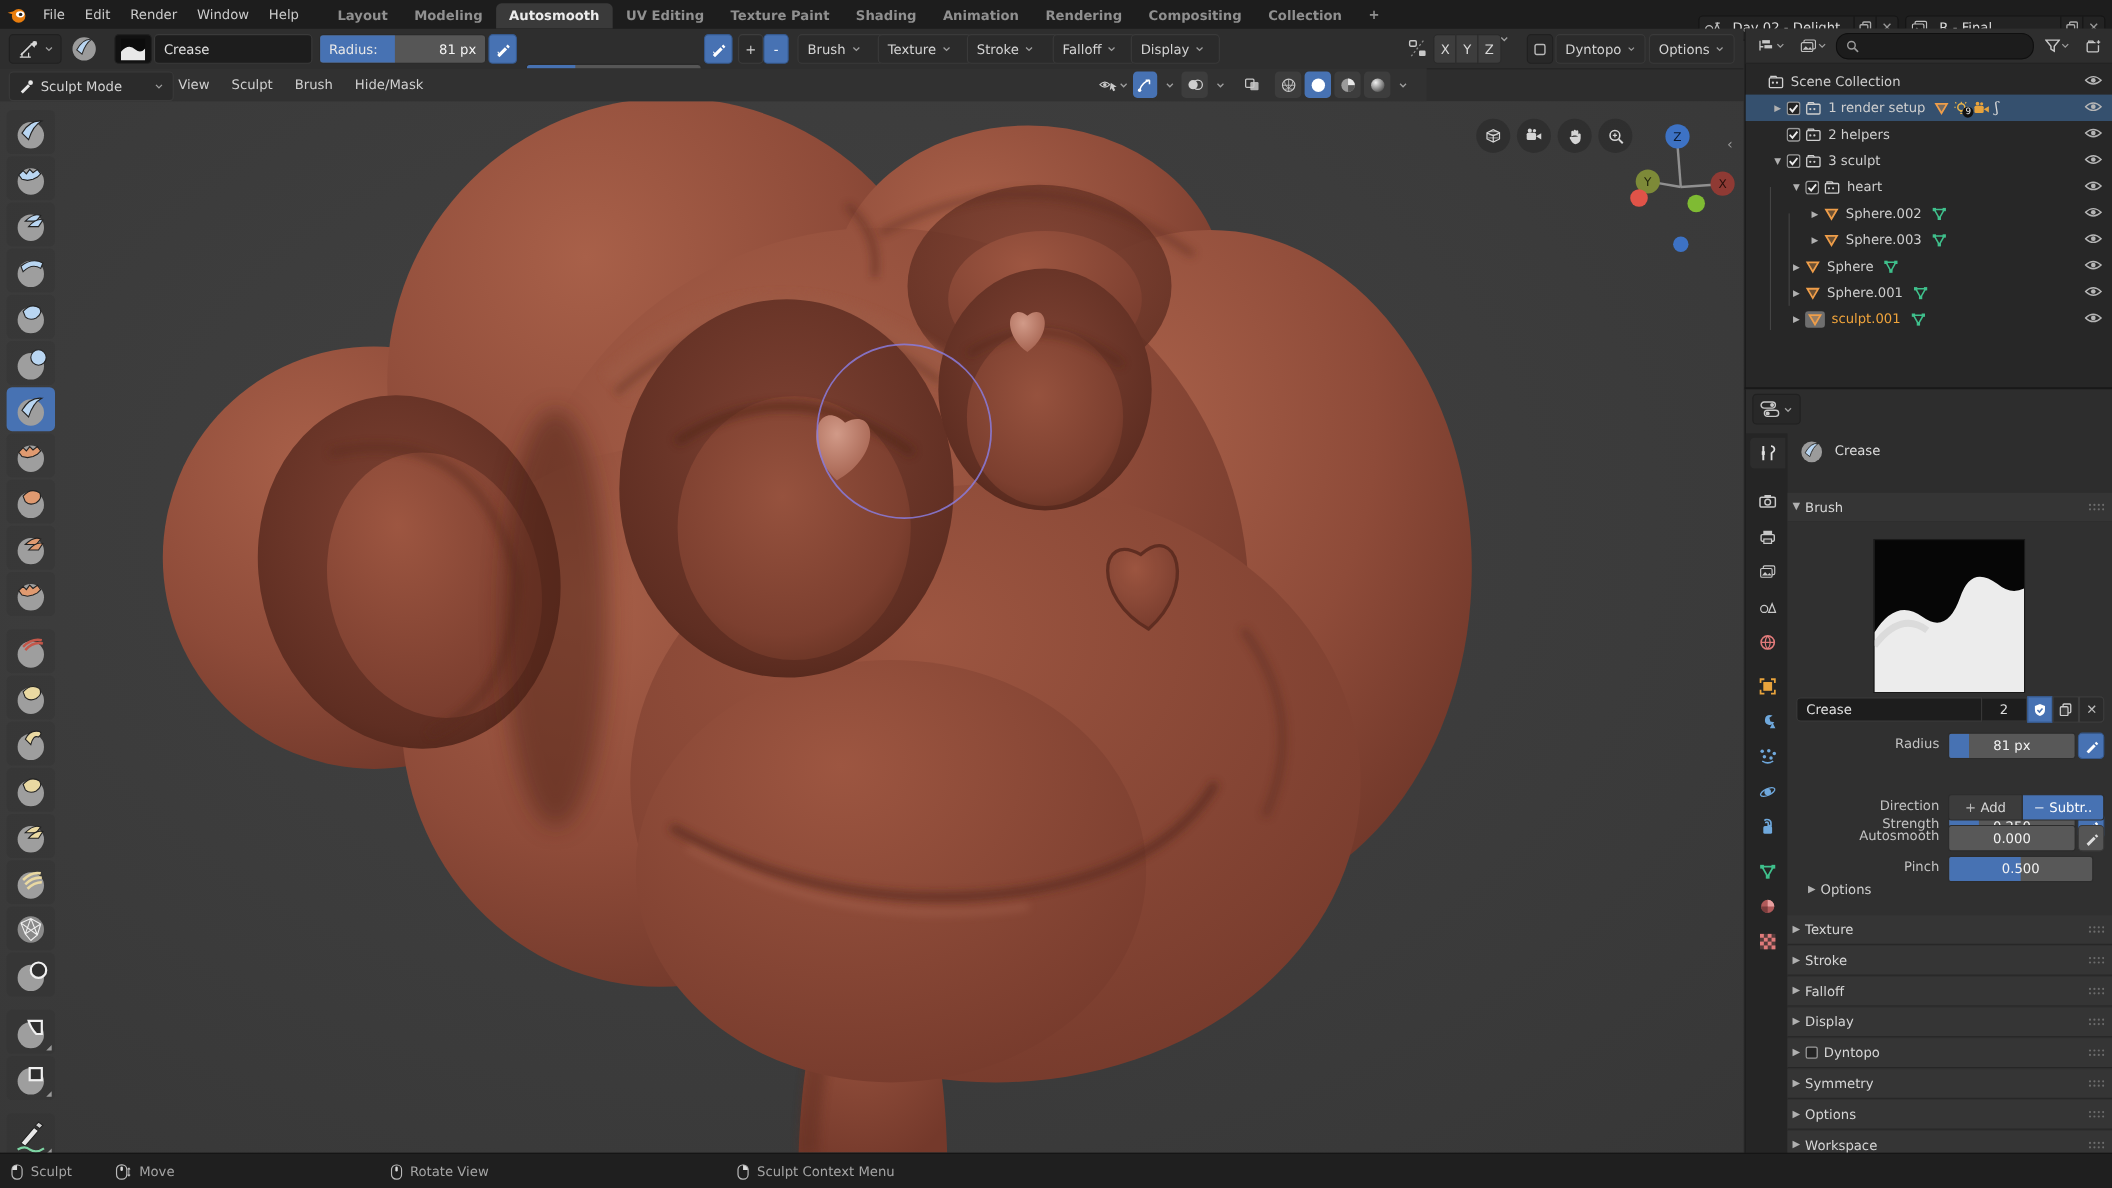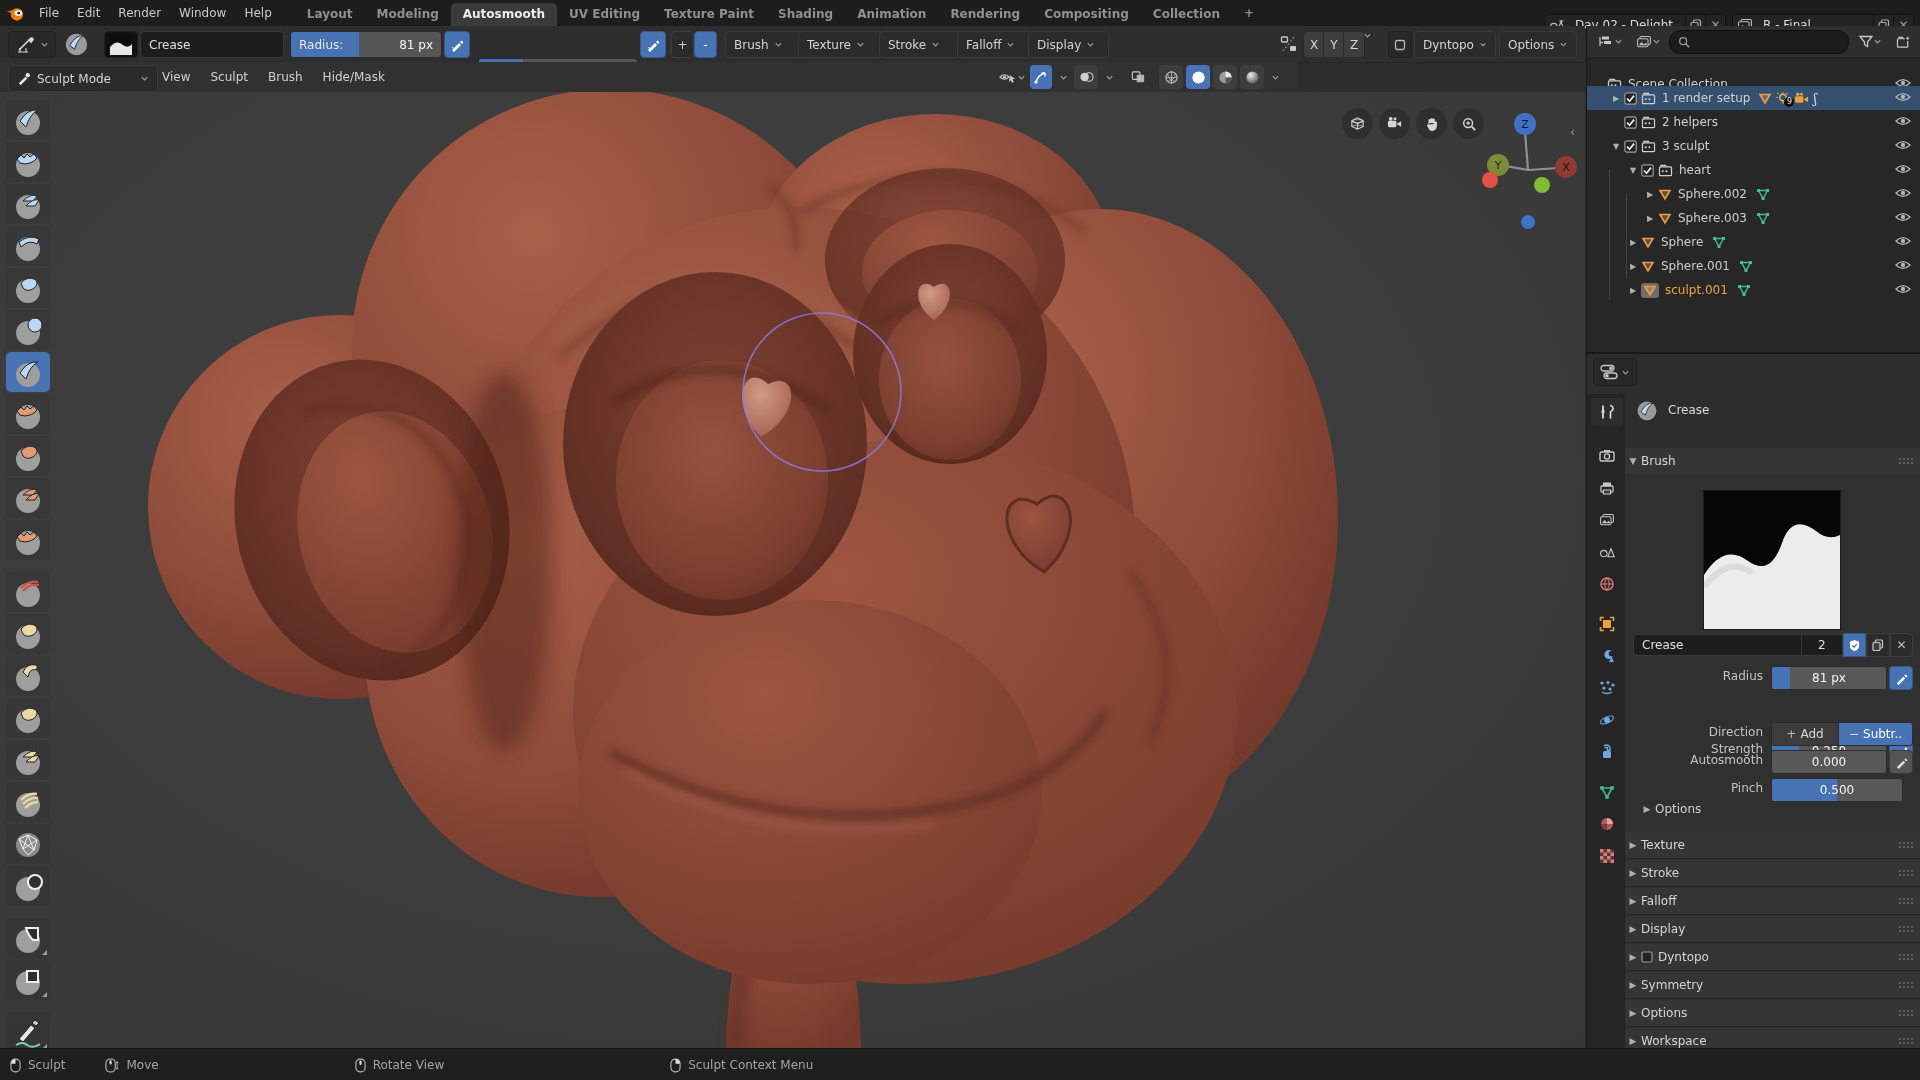--- a/index.html
+++ b/index.html
@@ -677,21 +677,21 @@
       <span class="hicon" style="width:24px;">
         <svg width="15" height="14" viewBox="0 0 16 15">
             <rect x="1.5" y="4" width="11" height="9" rx="1" fill="none" stroke="#c8c8c8" stroke-width="1.3"></rect>
             <path d="M3 4 V2.5 h4 l1 1.5" stroke="#c8c8c8" stroke-width="1.2" fill="none"></path>
             <circle cx="12.5" cy="3.5" r="3" fill="#2e2e2e"></circle>
             <path d="M12.5 1.8 v3.4 M10.8 3.5 h3.4" stroke="#c8c8c8" stroke-width="1.2"></path>
           </svg>
       </span>
     </div>
     <div id="outbody" style="position:absolute;left:0;top:32px;right:0;bottom:0;">
-        <div class="outrow" style="top: 14px;">
+        <div class="outrow" style="top: 4px;">
           <span style="width:6px;"></span>
           <span class="disc" style="width:12px;font-size:8px;"></span>
           <span style="margin:0 2px;display:flex;">
             <svg width="15" height="13" viewBox="0 0 16 14">
               <rect x="1.5" y="3" width="13" height="9.5" rx="1" fill="none" stroke="#cfcfcf" stroke-width="1.3"></rect>
               <path d="M3 3 V1.5 h5 l1 1.5" stroke="#cfcfcf" stroke-width="1.2" fill="none"></path>
               <circle cx="5" cy="7.7" r="1.1" fill="#cfcfcf"></circle>
               <circle cx="9" cy="7.7" r="1.1" fill="#cfcfcf"></circle>
             </svg>
           </span>

